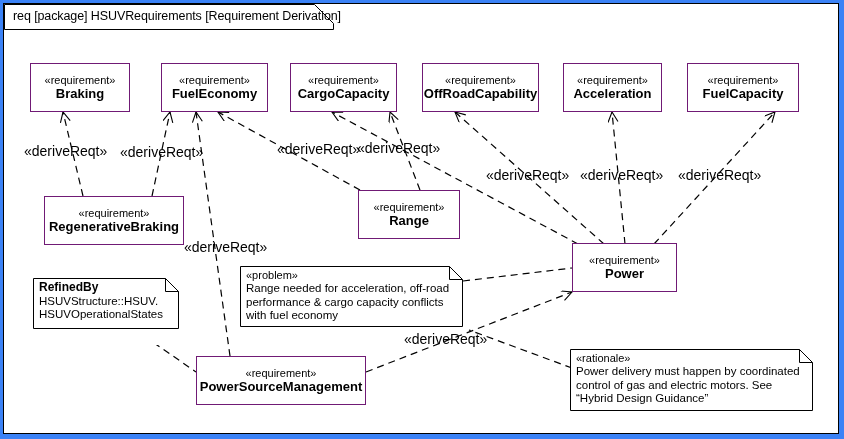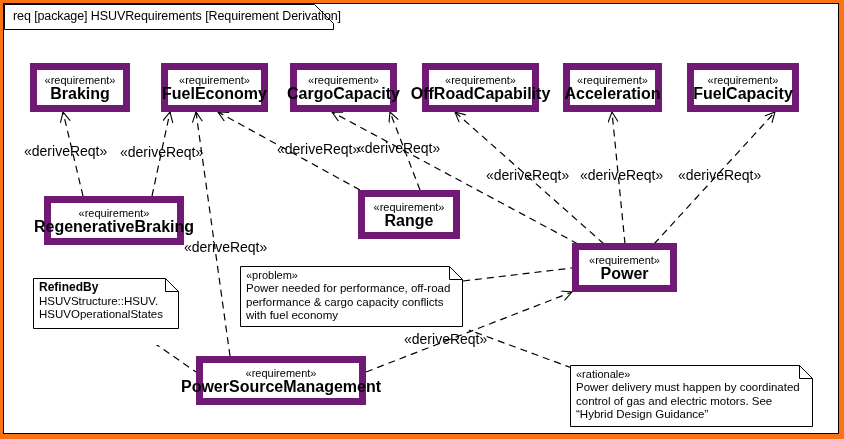--- a/index.html
+++ b/index.html
@@ -1,20 +1,20 @@
 <!DOCTYPE html>
 <html><head>
 <meta charset="utf-8">
 <style>
   html,body{margin:0;padding:0;background:#fff;}
   body{font-family:"Liberation Sans",sans-serif;}
   #diagram{
     position:relative;
     width:844px;height:439px;
-    background:#f97316;
+    background:#3b82f6;
     overflow:hidden;
   }
   
   .frame{
     position:absolute;left:3px;top:3px;
     width:836px;height:431px;
     border:1px solid #000;
     box-sizing:border-box;
     background:#fff;
   }
@@ -31,30 +31,30 @@
     font-size:12.5px;color:#000;
     white-space:nowrap;
     z-index:7;
     letter-spacing:-0.1px;
   }
   
   #edges{position:absolute;left:0;top:0;width:844px;height:439px;z-index:2;}
   
   .req{
     position:absolute;
-    border:7px solid #701a75;
+    border:1px solid #701a75;
     background:#fff;
     box-sizing:border-box;
     display:flex;flex-direction:column;
     align-items:center;justify-content:center;
     z-index:4;
     text-align:center;
   }
   .req .stereo{font-size:11px;line-height:13px;color:#000;}
-  .req .nm{font-size:16px;line-height:14px;font-weight:bold;color:#000;white-space:nowrap;}
+  .req .nm{font-size:13px;line-height:14px;font-weight:bold;color:#000;white-space:nowrap;}
   
   .note{
     position:absolute;
     background:#fff;
     box-sizing:border-box;
     z-index:4;
   }
   .note .note-svg{position:absolute;left:0;top:0;}
   .note .note-body{
     position:relative;
@@ -188,27 +188,27 @@
     </div>
   </div>
 
   <div class="note" style="left:240px;top:266px;width:223px;height:61px;">
     <svg class="note-svg" width="223" height="61" viewBox="0 0 223 61">
       <path d="M0.5,0.5 H209.5 L222.5,13.5 V60.5 H0.5 Z" fill="#ffffff" stroke="#000" stroke-width="1"></path>
       <path d="M209.5,0.5 V13.5 H222.5" fill="none" stroke="#000" stroke-width="1"></path>
     </svg>
     <div class="note-body">
       <div class="stereo">«problem»</div>
-      <div>Power needed for performance, off-road</div>
+      <div>Range needed for acceleration, off-road</div>
       <div>performance &amp; cargo capacity conflicts</div>
       <div>with fuel economy</div>
     </div>
   </div>
 
-  <div class="note" style="left:570px;top:365px;width:243px;height:62px;border-radius:15px;">
+  <div class="note" style="left:570px;top:349px;width:243px;height:62px;border-radius:15px;">
     <svg class="note-svg" width="243" height="62" viewBox="0 0 243 62">
       <path d="M0.5,0.5 H229.5 L242.5,13.5 V61.5 H0.5 Z" fill="#ffffff" stroke="#000" stroke-width="1"></path>
       <path d="M229.5,0.5 V13.5 H242.5" fill="none" stroke="#000" stroke-width="1"></path>
     </svg>
     <div class="note-body">
       <div class="stereo">«rationale»</div>
       <div>Power delivery must happen by coordinated</div>
       <div>control of gas and electric motors. See</div>
       <div>“Hybrid Design Guidance”</div>
     </div>

